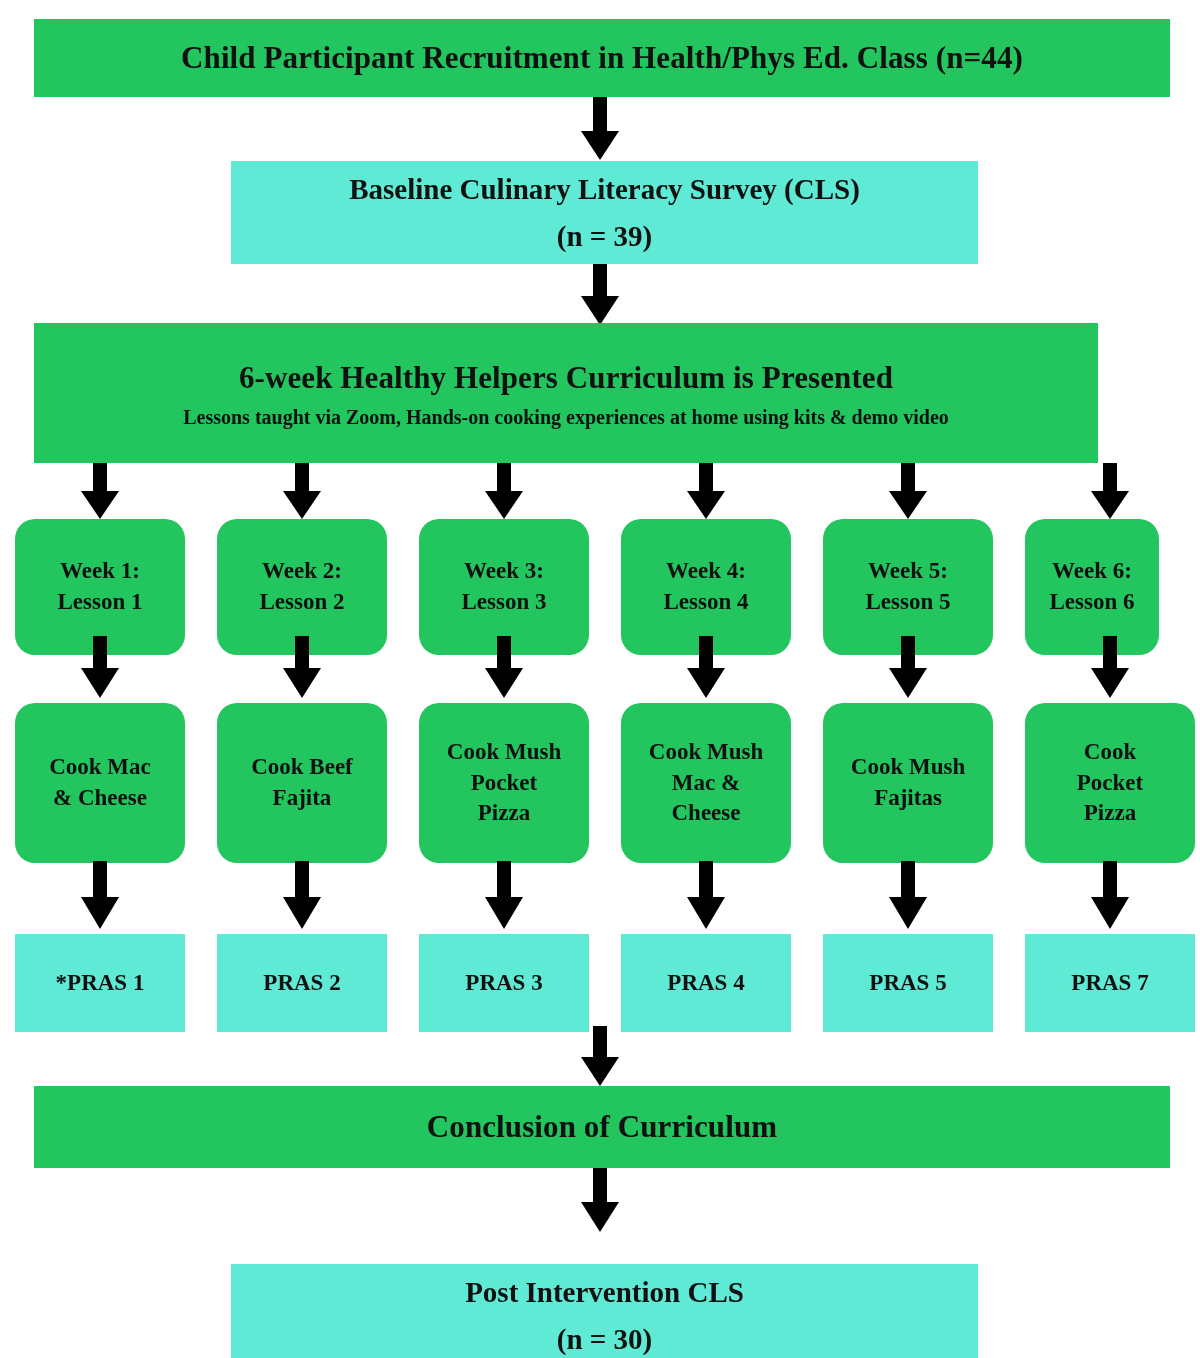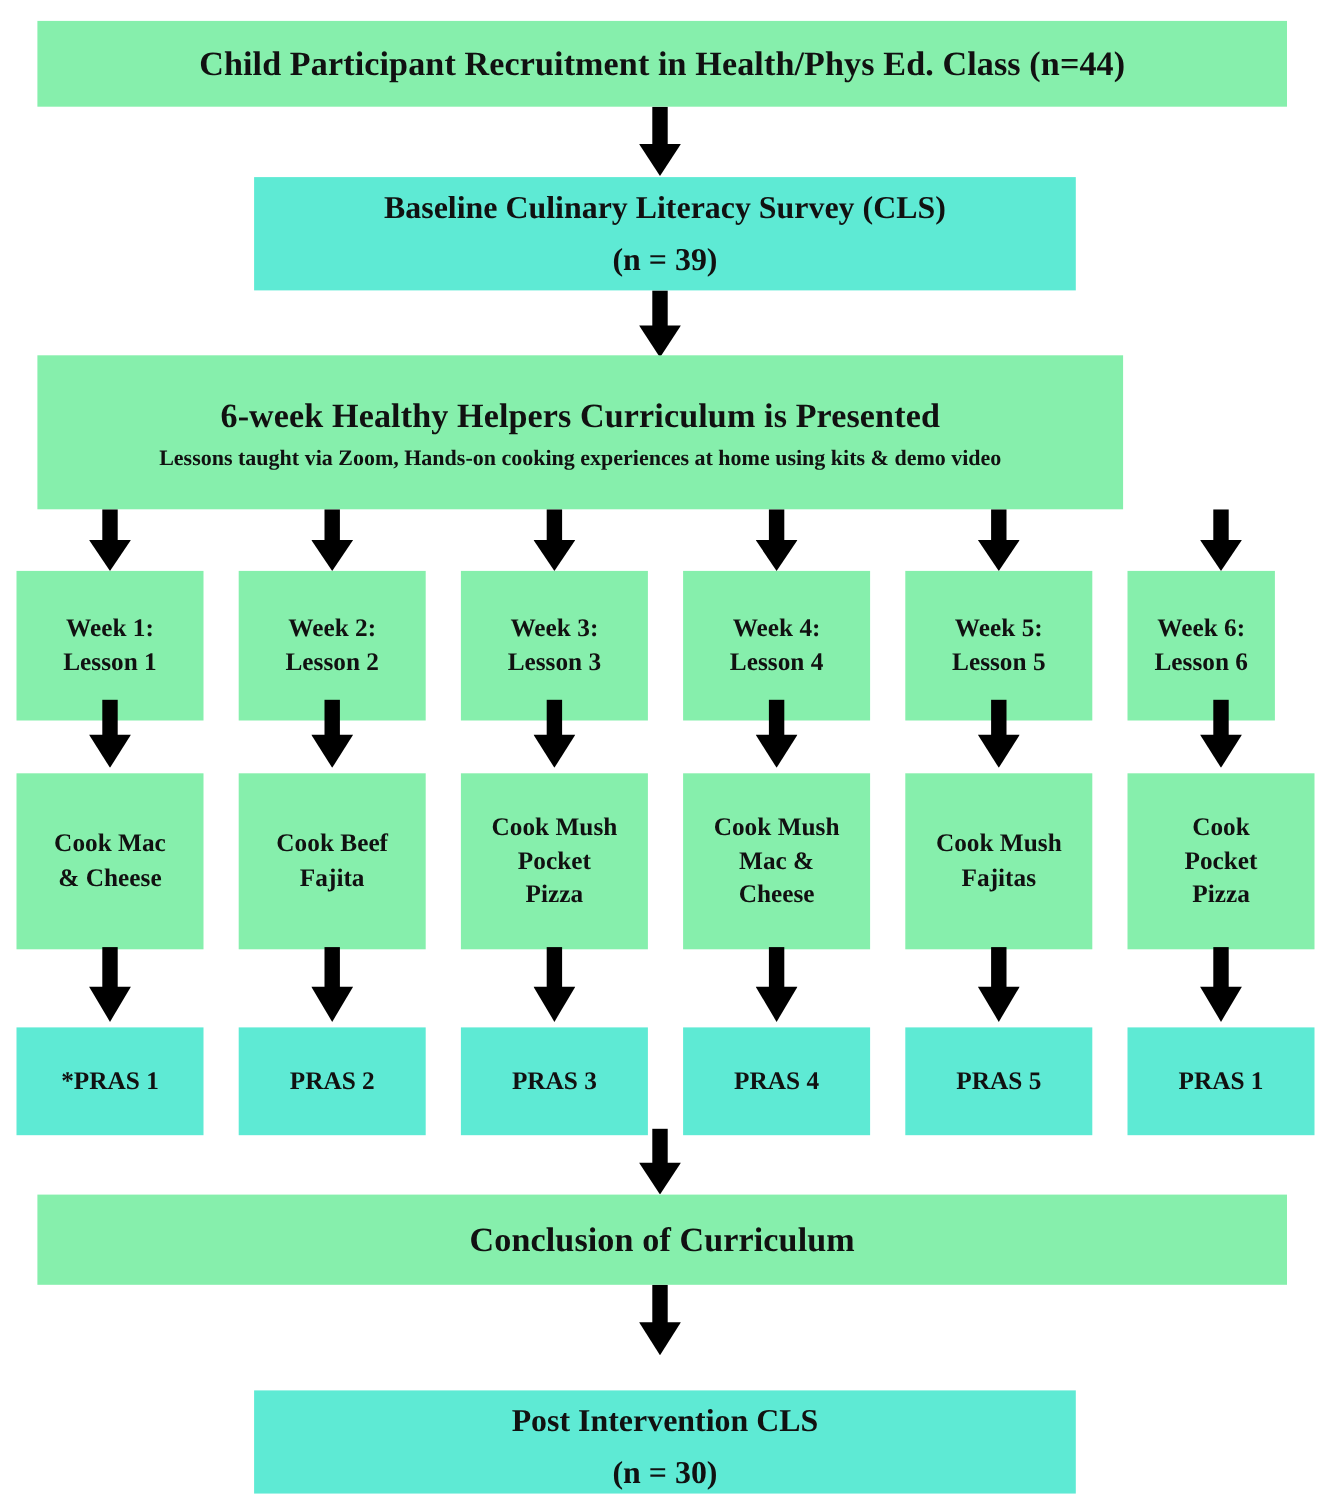--- a/index.html
+++ b/index.html
@@ -24,26 +24,26 @@
     display: flex;
     flex-direction: column;
     align-items: center;
     justify-content: center;
     text-align: center;
     font-weight: bold;
     color: #111111;
     line-height: 1.34;
     padding: 2px 6px;
   }
-  .box.gray  { background: #86efac; }
+  .box.gray  { background: #22c55e; }
   .box.cyan  { background: #5eead4; }
 
   .t-xl   { font-size: 31px; letter-spacing: .1px; }
   .t-lg   { font-size: 29px; }
-  .t-cell { font-size: 23px; }
+  .t-cell { font-size: 23px; border-radius: 20px; }
   .t-pras { font-size: 23px; }
 
   .sub {
     font-size: 20px;
     font-weight: bold;
     margin-top: 6px;
     line-height: 1.2;
   }
   .line2 { display: block; }
 
@@ -75,21 +75,21 @@
     <span class="line2" style="margin-top:8px;">(n = 39)</span>
   </div>
 
   <div class="arrow" style="left:581px; top:264px;">
     <svg width="38" height="61" viewBox="0 0 38 61" aria-hidden="true">
       <rect x="12" y="0" width="14" height="36" fill="#000000"></rect>
       <polygon points="0,32 38,32 19,61" fill="#000000"></polygon>
     </svg>
   </div>
 
-  <div class="box gray" style="left:34px; top:323px; width:987px; height:140px;">
+  <div class="box gray" style="left:34px; top:323px; width:1064px; height:140px;">
     <span class="t-xl">6-week Healthy Helpers Curriculum is Presented</span>
     <span class="sub">Lessons taught via Zoom, Hands-on cooking experiences at home using kits &amp; demo video</span>
   </div>
 
   <div class="arrow" style="left:81px; top:463px;">
     <svg width="38" height="56" viewBox="0 0 38 56">
         <rect x="12" y="0" width="14" height="32" fill="#000"></rect>
         <polygon points="0,28 38,28 19,56" fill="#000"></polygon>
       </svg>
   </div>
@@ -260,21 +260,21 @@
   <div class="box cyan t-pras" style="left:419px; top:934px; width:170px; height:98px;">
     <span>PRAS 3</span>
   </div>
   <div class="box cyan t-pras" style="left:621px; top:934px; width:170px; height:98px;">
     <span>PRAS 4</span>
   </div>
   <div class="box cyan t-pras" style="left:823px; top:934px; width:170px; height:98px;">
     <span>PRAS 5</span>
   </div>
   <div class="box cyan t-pras" style="left:1025px; top:934px; width:170px; height:98px;">
-    <span>PRAS 1</span>
+    <span>PRAS 7</span>
   </div>
 
   <div class="arrow" style="left:581px; top:1026px;">
     <svg width="38" height="60" viewBox="0 0 38 60">
         <rect x="12" y="0" width="14" height="35" fill="#000"></rect>
         <polygon points="0,31 38,31 19,60" fill="#000"></polygon>
       </svg>
   </div>
 
   <div class="box gray t-xl" style="left:34px; top:1086px; width:1136px; height:82px;">

